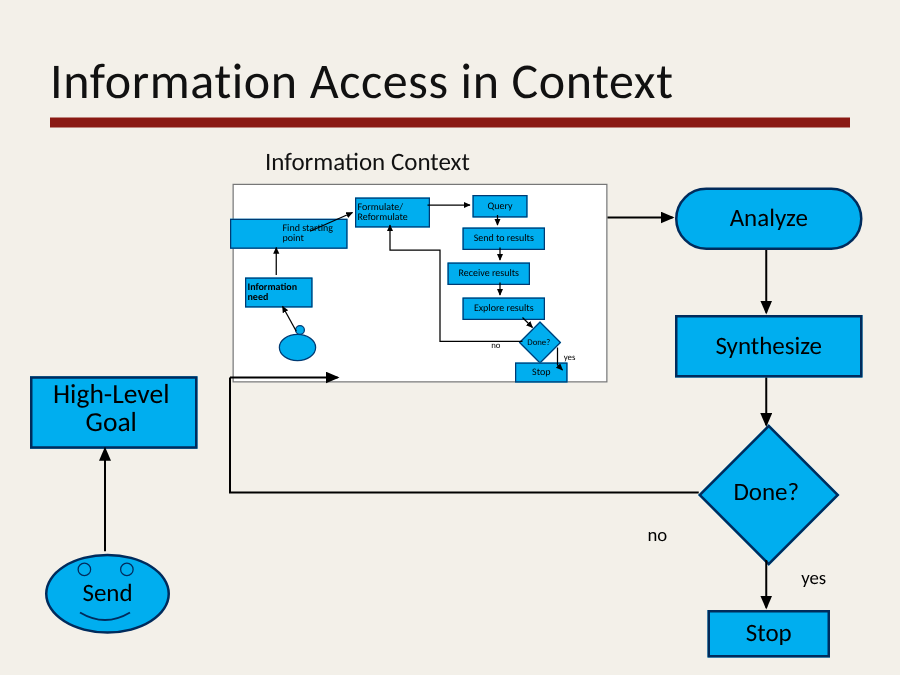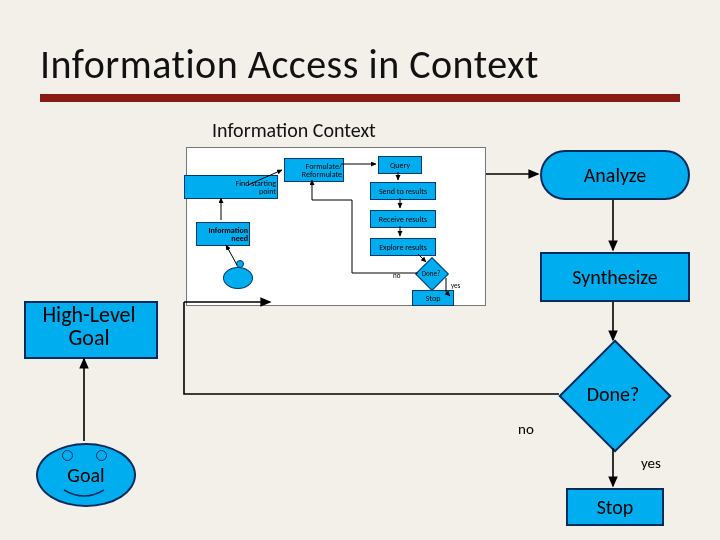--- a/index.html
+++ b/index.html
@@ -56,21 +56,21 @@
     position: absolute;
     border: 1px solid #777;
     background: #fff;
   }
   .mini-box {
     position: absolute;
     background: #00aeef;
     border: 1.5px solid #003a73;
     font-size: 8px;
     line-height: 1.05;
-    text-align: right;
+    text-align: left;
     display: flex;
     align-items: center;
     justify-content: center;
     padding: 1px;
   }
   .mini-lbl {
     position: absolute;
     font-size: 7px;
     color: #000;
   }
@@ -161,37 +161,37 @@
 
   <div class="edge-lbl" style="left:518px; top:420px;">no</div>
   <div class="edge-lbl" style="left:641px; top:454px;">yes</div>
 
   <div class="box goal-box" style="left:24px; top:301px; width:130px; height:54px;"></div>
   <div style="position:absolute; left:24px; top:303px; width:130px; text-align:center; font-size:22px; line-height:1.05;">
     <span>High-Level Goal</span>
   </div>
 
   <div class="user-ellipse" style="left:36px; top:443px;">
-    <span>Goal</span>
+    <span>Send</span>
   </div>
 
   <div class="eye" style="left:62px; top:450px;"></div>
   <div class="eye" style="left:96px; top:450px;"></div>
   <svg class="wires" style="z-index:3">
     <path d="M64 490 Q84 502 104 490" fill="none" stroke="#002b5c" stroke-width="1.6"></path>
   </svg>
 
   <div class="inner-frame" style="left:186px; top:147px; width:298px; height:157px;"></div>
 
   <div class="mini-box" style="left:184px; top:175px; width:50px; height:20px;padding-left:41px;">Find starting point</div>
   <div class="mini-box" style="left:196px; top:222px; width:50px; height:20px;font-weight:bold;">Information need</div>
   <div class="mini-box" style="left:284px; top:158px; width:56px; height:20px;">Formulate/ Reformulate</div>
   <div class="mini-box" style="left:378px; top:156px; width:40px; height:14px;">Query</div>
   <div class="mini-box" style="left:370px; top:182px; width:62px; height:14px;">Send to results</div>
-  <div class="mini-box" style="left:370px; top:210px; width:62px; height:14px;">Receive results</div>
+  <div class="mini-box" style="left:358px; top:210px; width:62px; height:14px;">Receive results</div>
   <div class="mini-box" style="left:370px; top:238px; width:62px; height:14px;">Explore results</div>
   <div class="mdiamond" style="left:420px; top:262px;"></div>
   <div class="mdiamond-text" style="left:415px; top:269px;">Done?</div>
   <div class="mini-box" style="left:412px; top:290px; width:38px; height:12px;">Stop</div>
 
   <div style="position:absolute; left:223px; top:267px; width:28px; height:20px; border:1.3px solid #003a73; background:#00aeef; border-radius:50%;"></div>
   <div style="position:absolute; left:236px; top:260px; width:6px; height:6px; border:1px solid #003a73; background:#00aeef; border-radius:50%;"></div>
 
   <div class="mini-lbl" style="left:393px; top:271px;">no</div>
   <div class="mini-lbl" style="left:451px; top:281px;">yes</div>

